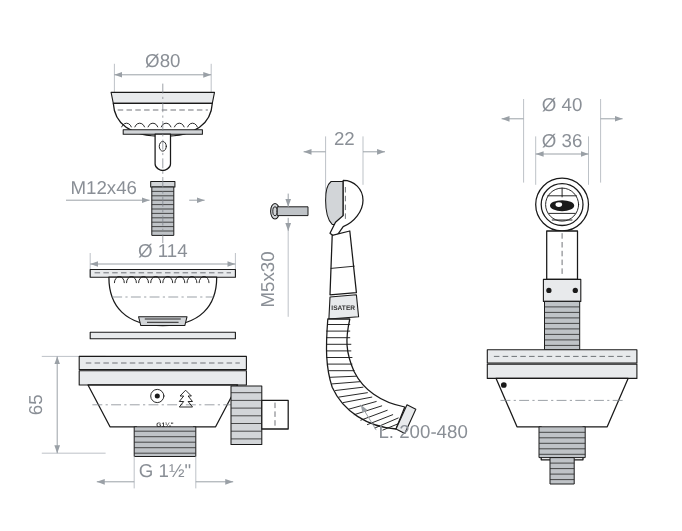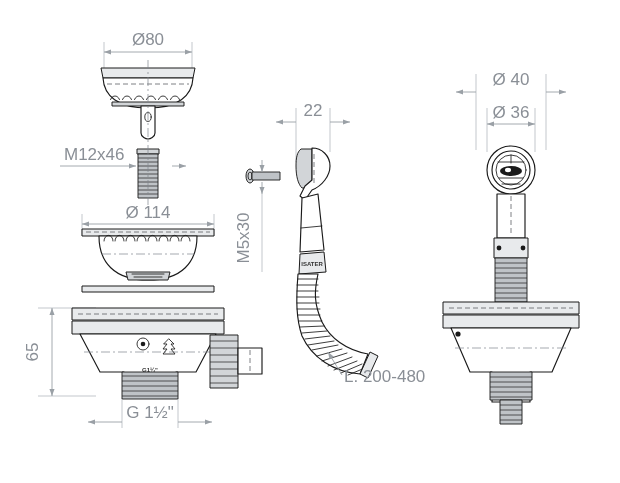--- a/index.html
+++ b/index.html
@@ -1,18 +1,18 @@
 <!DOCTYPE html>
 <html><head>
 <meta charset="utf-8">
 <style>
   html,body{margin:0;padding:0;background:#ffffff;}
   body{width:620px;height:483px;position:relative;overflow:hidden;
        font-family:"Liberation Sans",sans-serif;}
-  #stage{position:absolute;left:0;top:0;width:620px;height:355px;}
+  #stage{position:absolute;left:0;top:16px;width:620px;height:355px;}
   svg{display:block;}
   .dimtext{font-family:"Liberation Sans",sans-serif;fill:#8a8f96;}
   .dimtext-lg{font-size:17px;}
   .dimtext-sm{font-size:6px;fill:#333;font-weight:bold;}
   .dline{stroke:#9aa0a6;stroke-width:0.9;fill:none;}
   .dline-thin{stroke:#b4b9bf;stroke-width:0.8;fill:none;}
   .ol{stroke:#1a1a1a;stroke-width:1.15;fill:#ffffff;stroke-linejoin:round;stroke-linecap:round;}
   .ol-t{stroke:#1a1a1a;stroke-width:0.85;fill:none;stroke-linecap:round;}
   .ol-f{stroke:#1a1a1a;stroke-width:1.0;fill:#e8eaec;stroke-linejoin:round;}
   .ol-g{stroke:#1a1a1a;stroke-width:0.95;fill:#d2d5d8;stroke-linejoin:round;}

